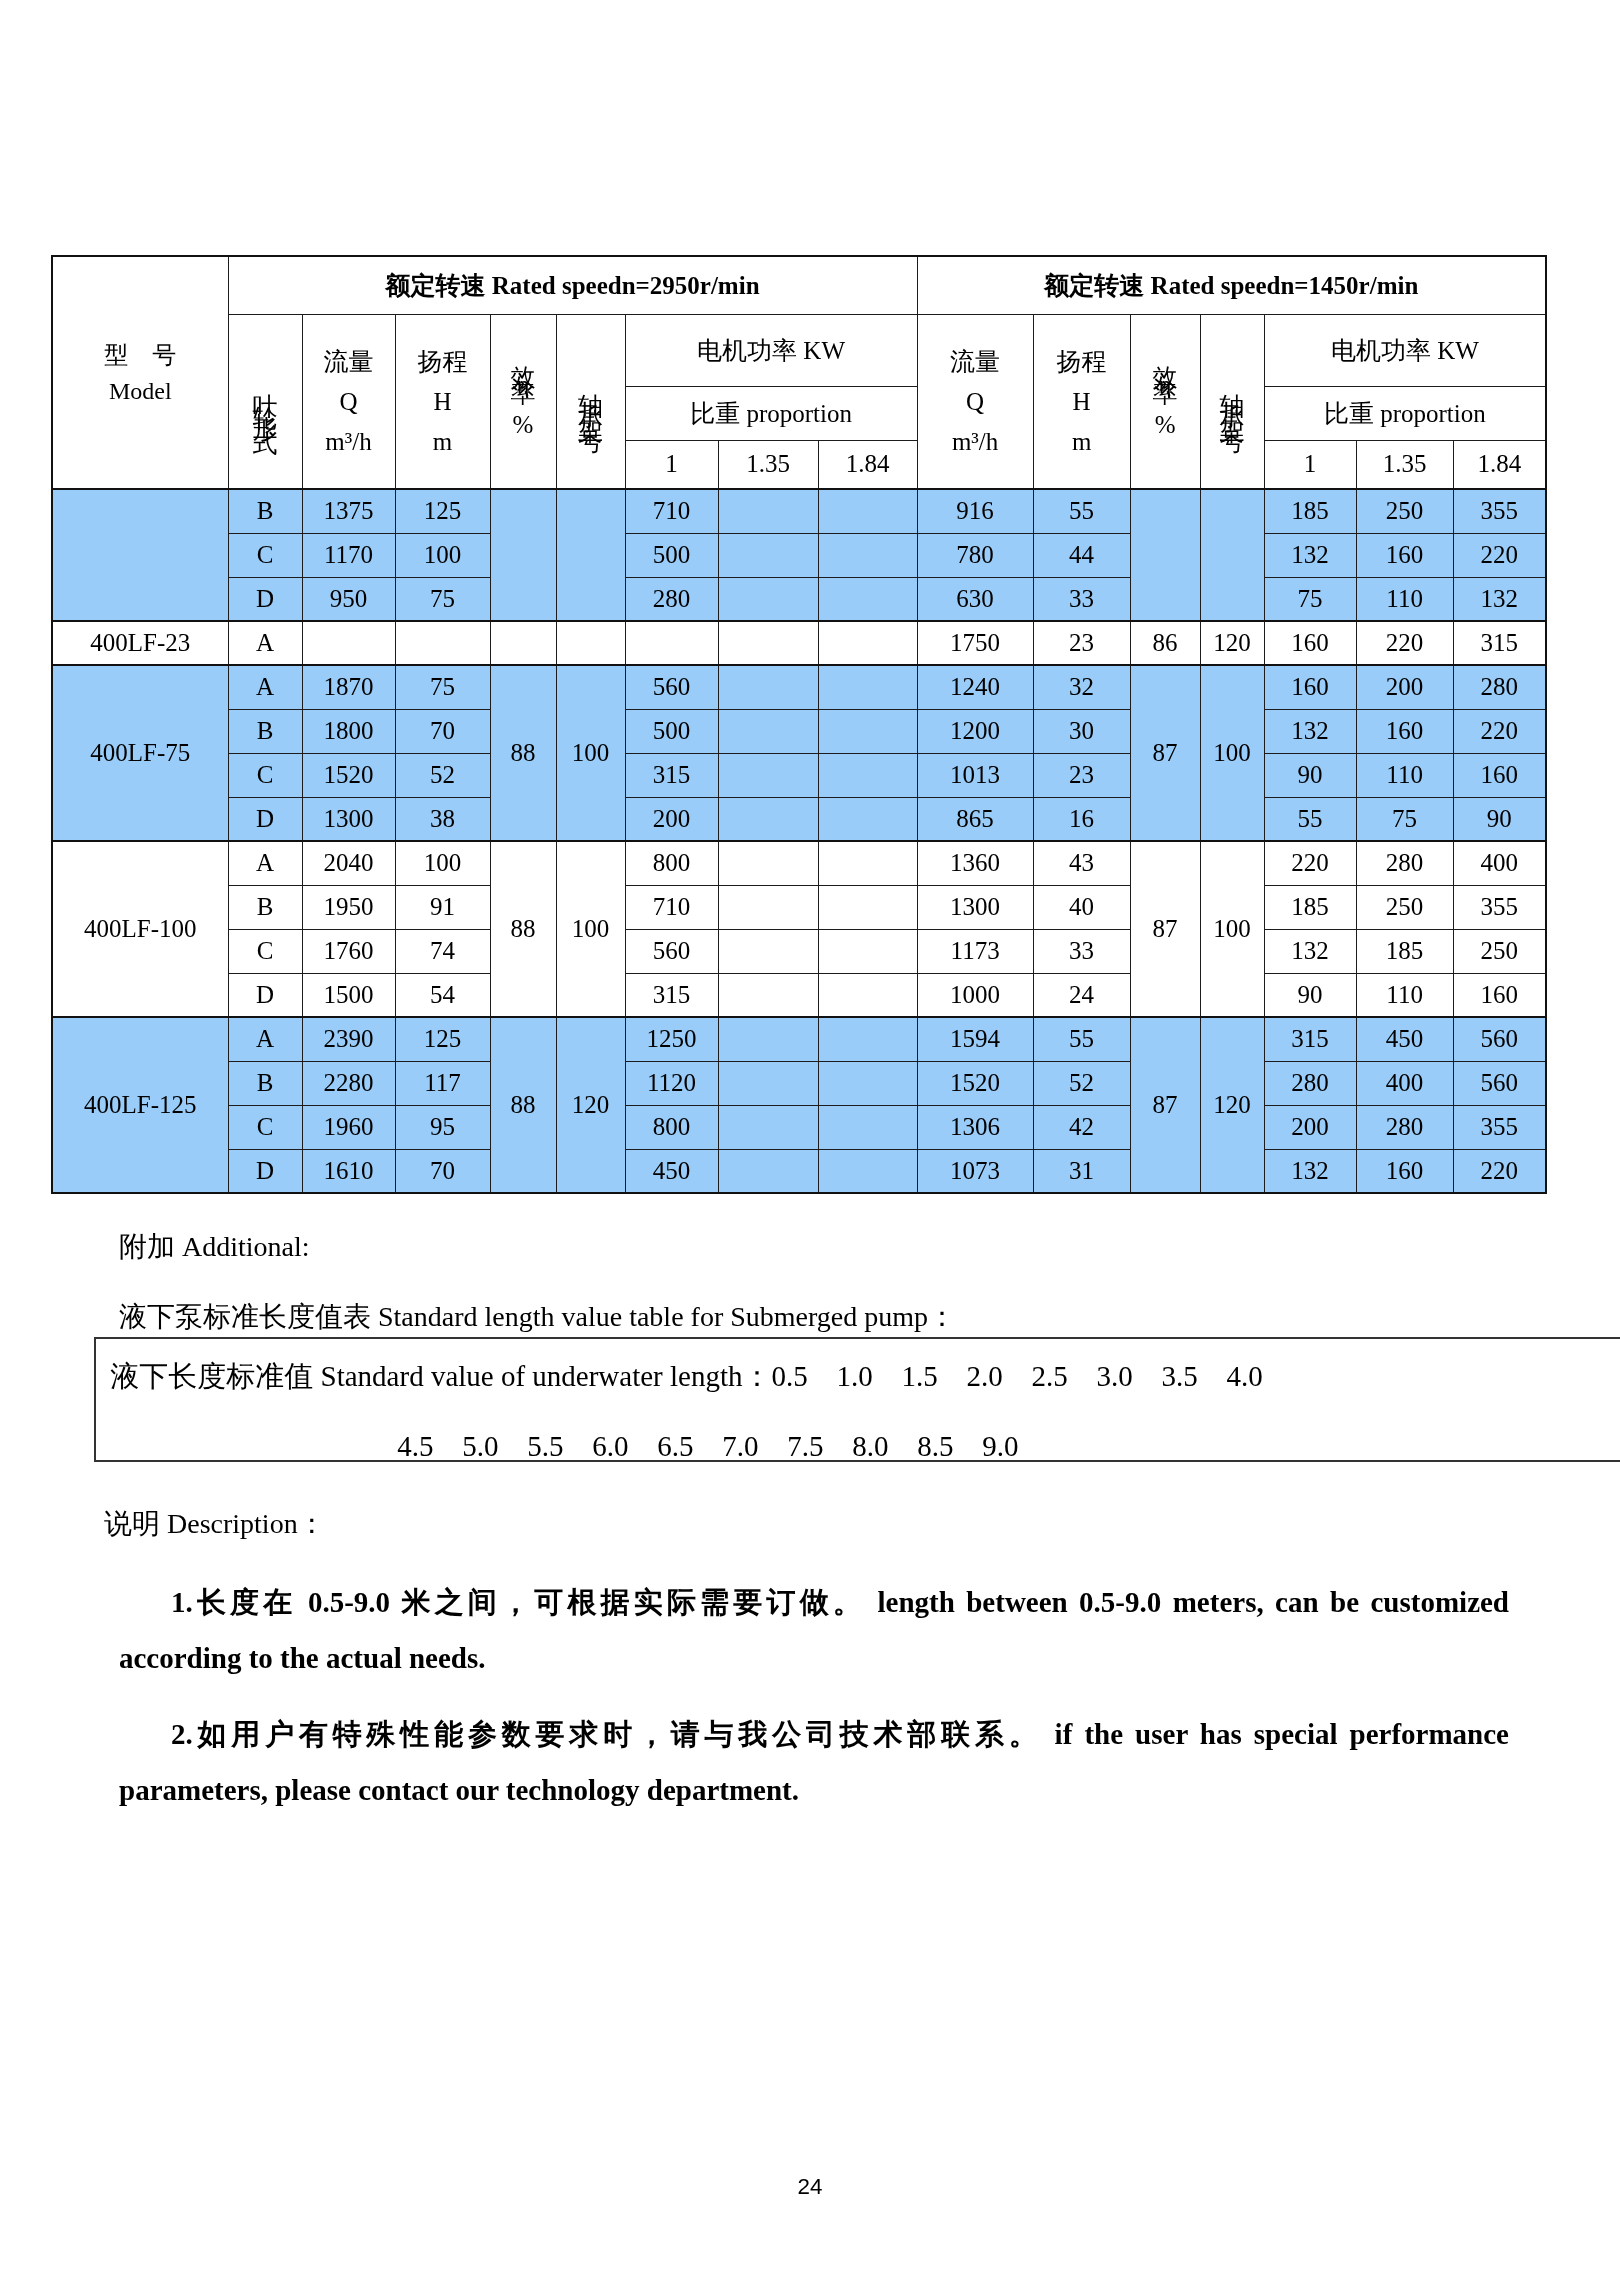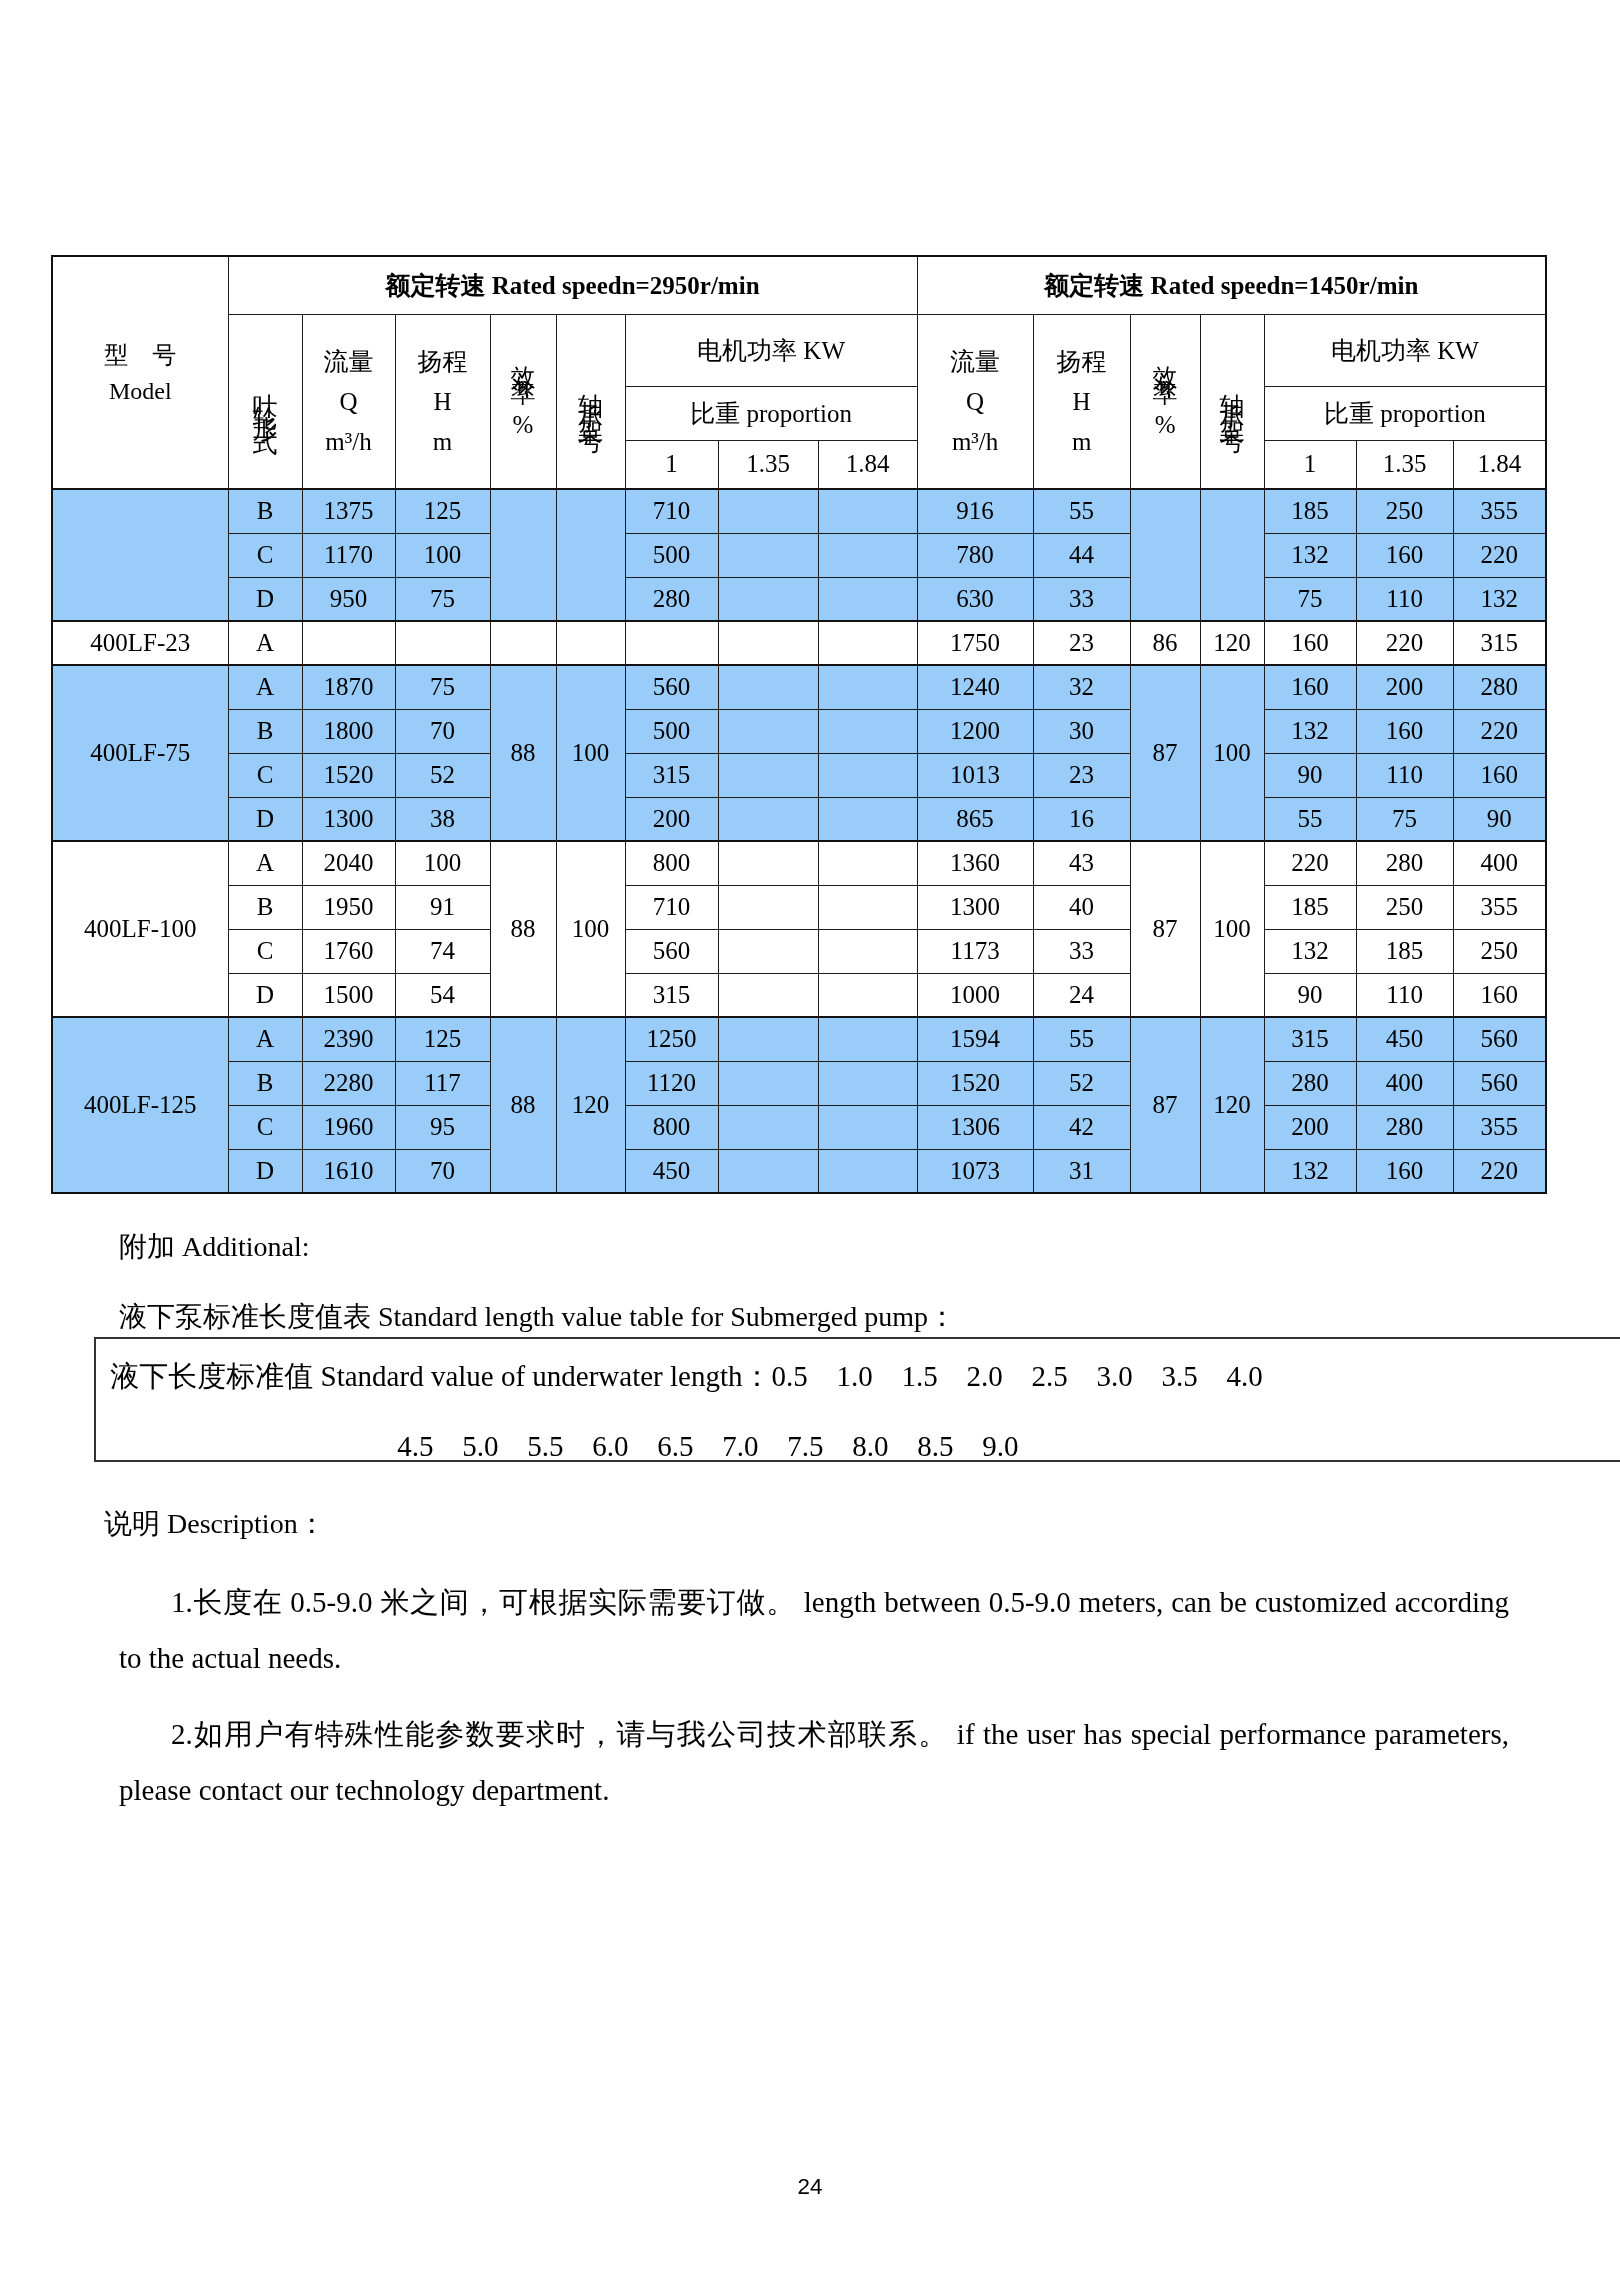--- a/index.html
+++ b/index.html
@@ -37,21 +37,21 @@
   .note { position:absolute; font-size:28px; line-height:1.25; white-space:nowrap; }
   .lenbox {
     position:absolute; left:94px; top:1337px; width:1586px; height:125px;
     border:2.7px solid #333; box-sizing:border-box; padding:18px 0 0 14.3px;
     font-size:29px;
   }
   .lenbox .nums { word-spacing:21.5px; }
   .lenbox .line2 { margin-top:33px; margin-left:287px; }
   .para {
     position:absolute; left:119px; width:1390px; font-size:29px;
-    line-height:56px; text-indent:52px; text-align:justify;
+    line-height:56px; text-indent:52px; text-align:justify;font-weight:bold;
   }
   .pagenum {
     position:absolute; left:0; top:2174px; width:1620px; text-align:center;
     font-family:"Liberation Sans","DejaVu Sans",sans-serif; font-size:22.4px;
   }
 </style>
 </head>
 <body>
 
 <div class="page">

